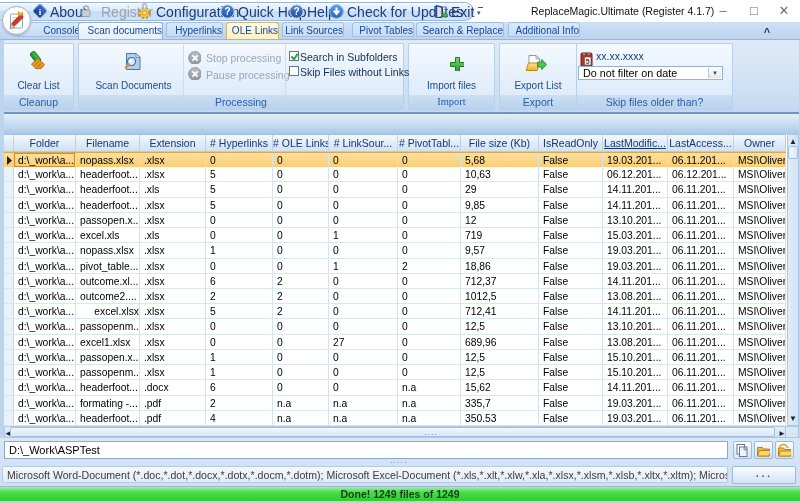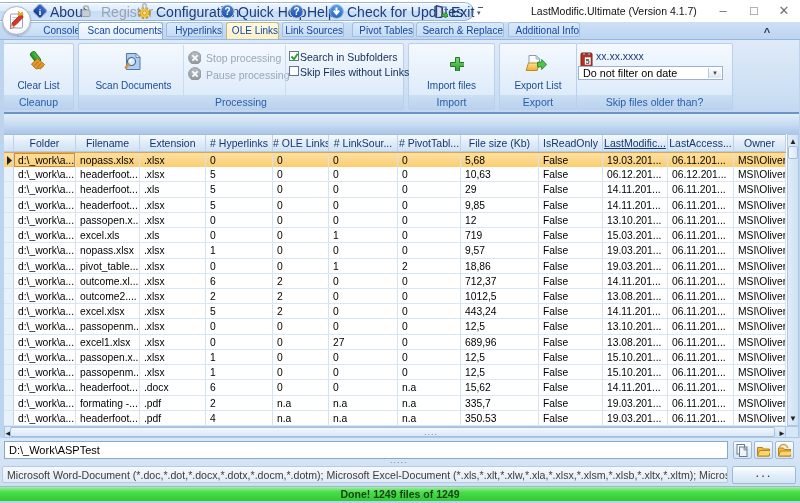--- a/index.html
+++ b/index.html
@@ -51,21 +51,21 @@
 
 #bottom{left:0;top:438px;width:800px;height:65px;background:linear-gradient(#d9e8f8,#c9dcf1);}
 #pathbox{left:4px;top:3px;width:724px;height:18px;background:#fff;border:1px solid #8aa8c8;font-size:11px;color:#000;line-height:16px;padding-left:4px;}
 .pbtn{top:3px;width:19px;height:18px;background:linear-gradient(#fdfeff,#e3eefa 50%,#d4e5f5);border:1px solid #9db9d8;border-radius:2px;}
 #filterbox{left:2px;top:29px;width:726px;height:17px;background:linear-gradient(#f6f9fc,#e2ebf5);border:1px solid #b4cbe3;border-radius:2px;font-size:10.6px;color:#3c3c3c;line-height:16px;padding-left:4px;white-space:nowrap;overflow:hidden;}
 #dotsbtn{left:732px;top:466px;width:64px;height:18px;background:linear-gradient(#fdfeff,#e3eefa 50%,#d4e5f5);border:1px solid #9db9d8;border-radius:2px;text-align:center;line-height:11px;color:#333;font-size:13px;letter-spacing:2px;}
 #greenbar{left:0;top:486px;width:800px;height:15px;background:linear-gradient(#a7eda7,#4ade4a 35%,#2ecc2e);border-top:1px solid #9fb6d4;font-size:10.5px;color:#153f15;text-align:center;line-height:15px;font-weight:bold;}
 #botline{left:0;top:501px;width:800px;height:2px;background:#b7cfec;}
 </style></head><body>
 <div id="titlebar" class="abs"></div>
-<div id="title" class="abs">LastModific.Ultimate  (Version 4.1.7)</div>
+<div id="title" class="abs">ReplaceMagic.Ultimate  (Register 4.1.7)</div>
 <div class="winbtn abs" style="left:713px;width:20px;">–</div>
 <div class="winbtn abs" style="left:744px;width:20px;">□</div>
 <div class="winbtn abs" style="left:774px;width:20px;">✕</div>
 <div id="menubar" class="abs"></div>
 <svg class="abs" style="left:33px;top:4px;" width="14" height="14" viewBox="0 0 14 14">
     <g>
       <rect x="1.5" y="1.5" width="11" height="11" rx="2" transform="rotate(45 7 7)" fill="url(#gb)" stroke="#b9c4d4"></rect>
       <text x="7" y="10.5" font-size="9" font-weight="bold" fill="#fff" text-anchor="middle" font-family="Liberation Serif">i</text>
       <defs>
         <linearGradient id="gb" x1="0" y1="0" x2="0" y2="1">
@@ -166,21 +166,21 @@
 <div id="tab-ai" class="tab abs" style="left:508px;width:72px;top:22px;">Additional Info</div>
 <div id="ribtopline" class="abs"></div>
 <div id="collapse" class="abs">^</div>
 <div id="ribbon" class="abs"></div>
 <div class="rgroup abs" style="left:3px;width:71px;top:43px;">
     <div class="rglabel">Cleanup</div>
   </div>
 <div class="rgroup abs" style="left:78px;width:326px;top:43px;">
     <div class="rglabel">Processing</div>
   </div>
-<div class="rgroup abs" style="left:408px;width:87px;top:43px;">
+<div class="rgroup abs" style="left:408px;width:87px;top:43px;font-family:Liberation Serif, serif;">
     <div class="rglabel">Import</div>
   </div>
 <div class="rgroup abs" style="left:499px;width:78px;top:43px;">
     <div class="rglabel">Export</div>
   </div>
 <div class="rgroup abs" style="left:576px;width:157px;top:43px;">
     <div class="rglabel">Skip files older than?</div>
   </div>
 <svg class="abs" style="left:27px;top:51px;" width="22" height="20" viewBox="0 0 22 20">
     <g transform="translate(22,0) scale(-1,1)">
@@ -451,27 +451,27 @@
 <div class="cell" style="left:394px;width:63px;">0</div>
 <div class="cell" style="left:457px;width:78px;">1012,5</div>
 <div class="cell" style="left:535px;width:64px;">False</div>
 <div class="cell" style="left:599px;width:65px;">13.08.201...</div>
 <div class="cell" style="left:664px;width:66px;">06.11.201...</div>
 <div class="cell" style="left:730px;width:52px;">MSI\Oliver</div>
 </div>
 <div class="grow rowline abs" style="left:4px;top:304.20px;">
 <div class="ind"></div>
 <div class="cell" style="left:10px;width:62px;">d:\_work\a...</div>
-<div class="cell" style="left:72px;width:64px;">excel.xlsx</div>
+<div class="cell" style="left:72px;width:64px;text-align:right;">excel.xlsx</div>
 <div class="cell" style="left:136px;width:66px;">.xlsx</div>
 <div class="cell" style="left:202px;width:67px;">5</div>
 <div class="cell" style="left:269px;width:56px;">2</div>
 <div class="cell" style="left:325px;width:69px;">0</div>
 <div class="cell" style="left:394px;width:63px;">0</div>
-<div class="cell" style="left:457px;width:78px;">443,24</div>
+<div class="cell" style="left:457px;width:78px;">712,41</div>
 <div class="cell" style="left:535px;width:64px;">False</div>
 <div class="cell" style="left:599px;width:65px;">14.11.201...</div>
 <div class="cell" style="left:664px;width:66px;">06.11.201...</div>
 <div class="cell" style="left:730px;width:52px;">MSI\Oliver</div>
 </div>
 <div class="grow rowline abs" style="left:4px;top:319.42px;">
 <div class="ind"></div>
 <div class="cell" style="left:10px;width:62px;">d:\_work\a...</div>
 <div class="cell" style="left:72px;width:64px;">passopenm...</div>
 <div class="cell" style="left:136px;width:66px;">.xlsx</div>

